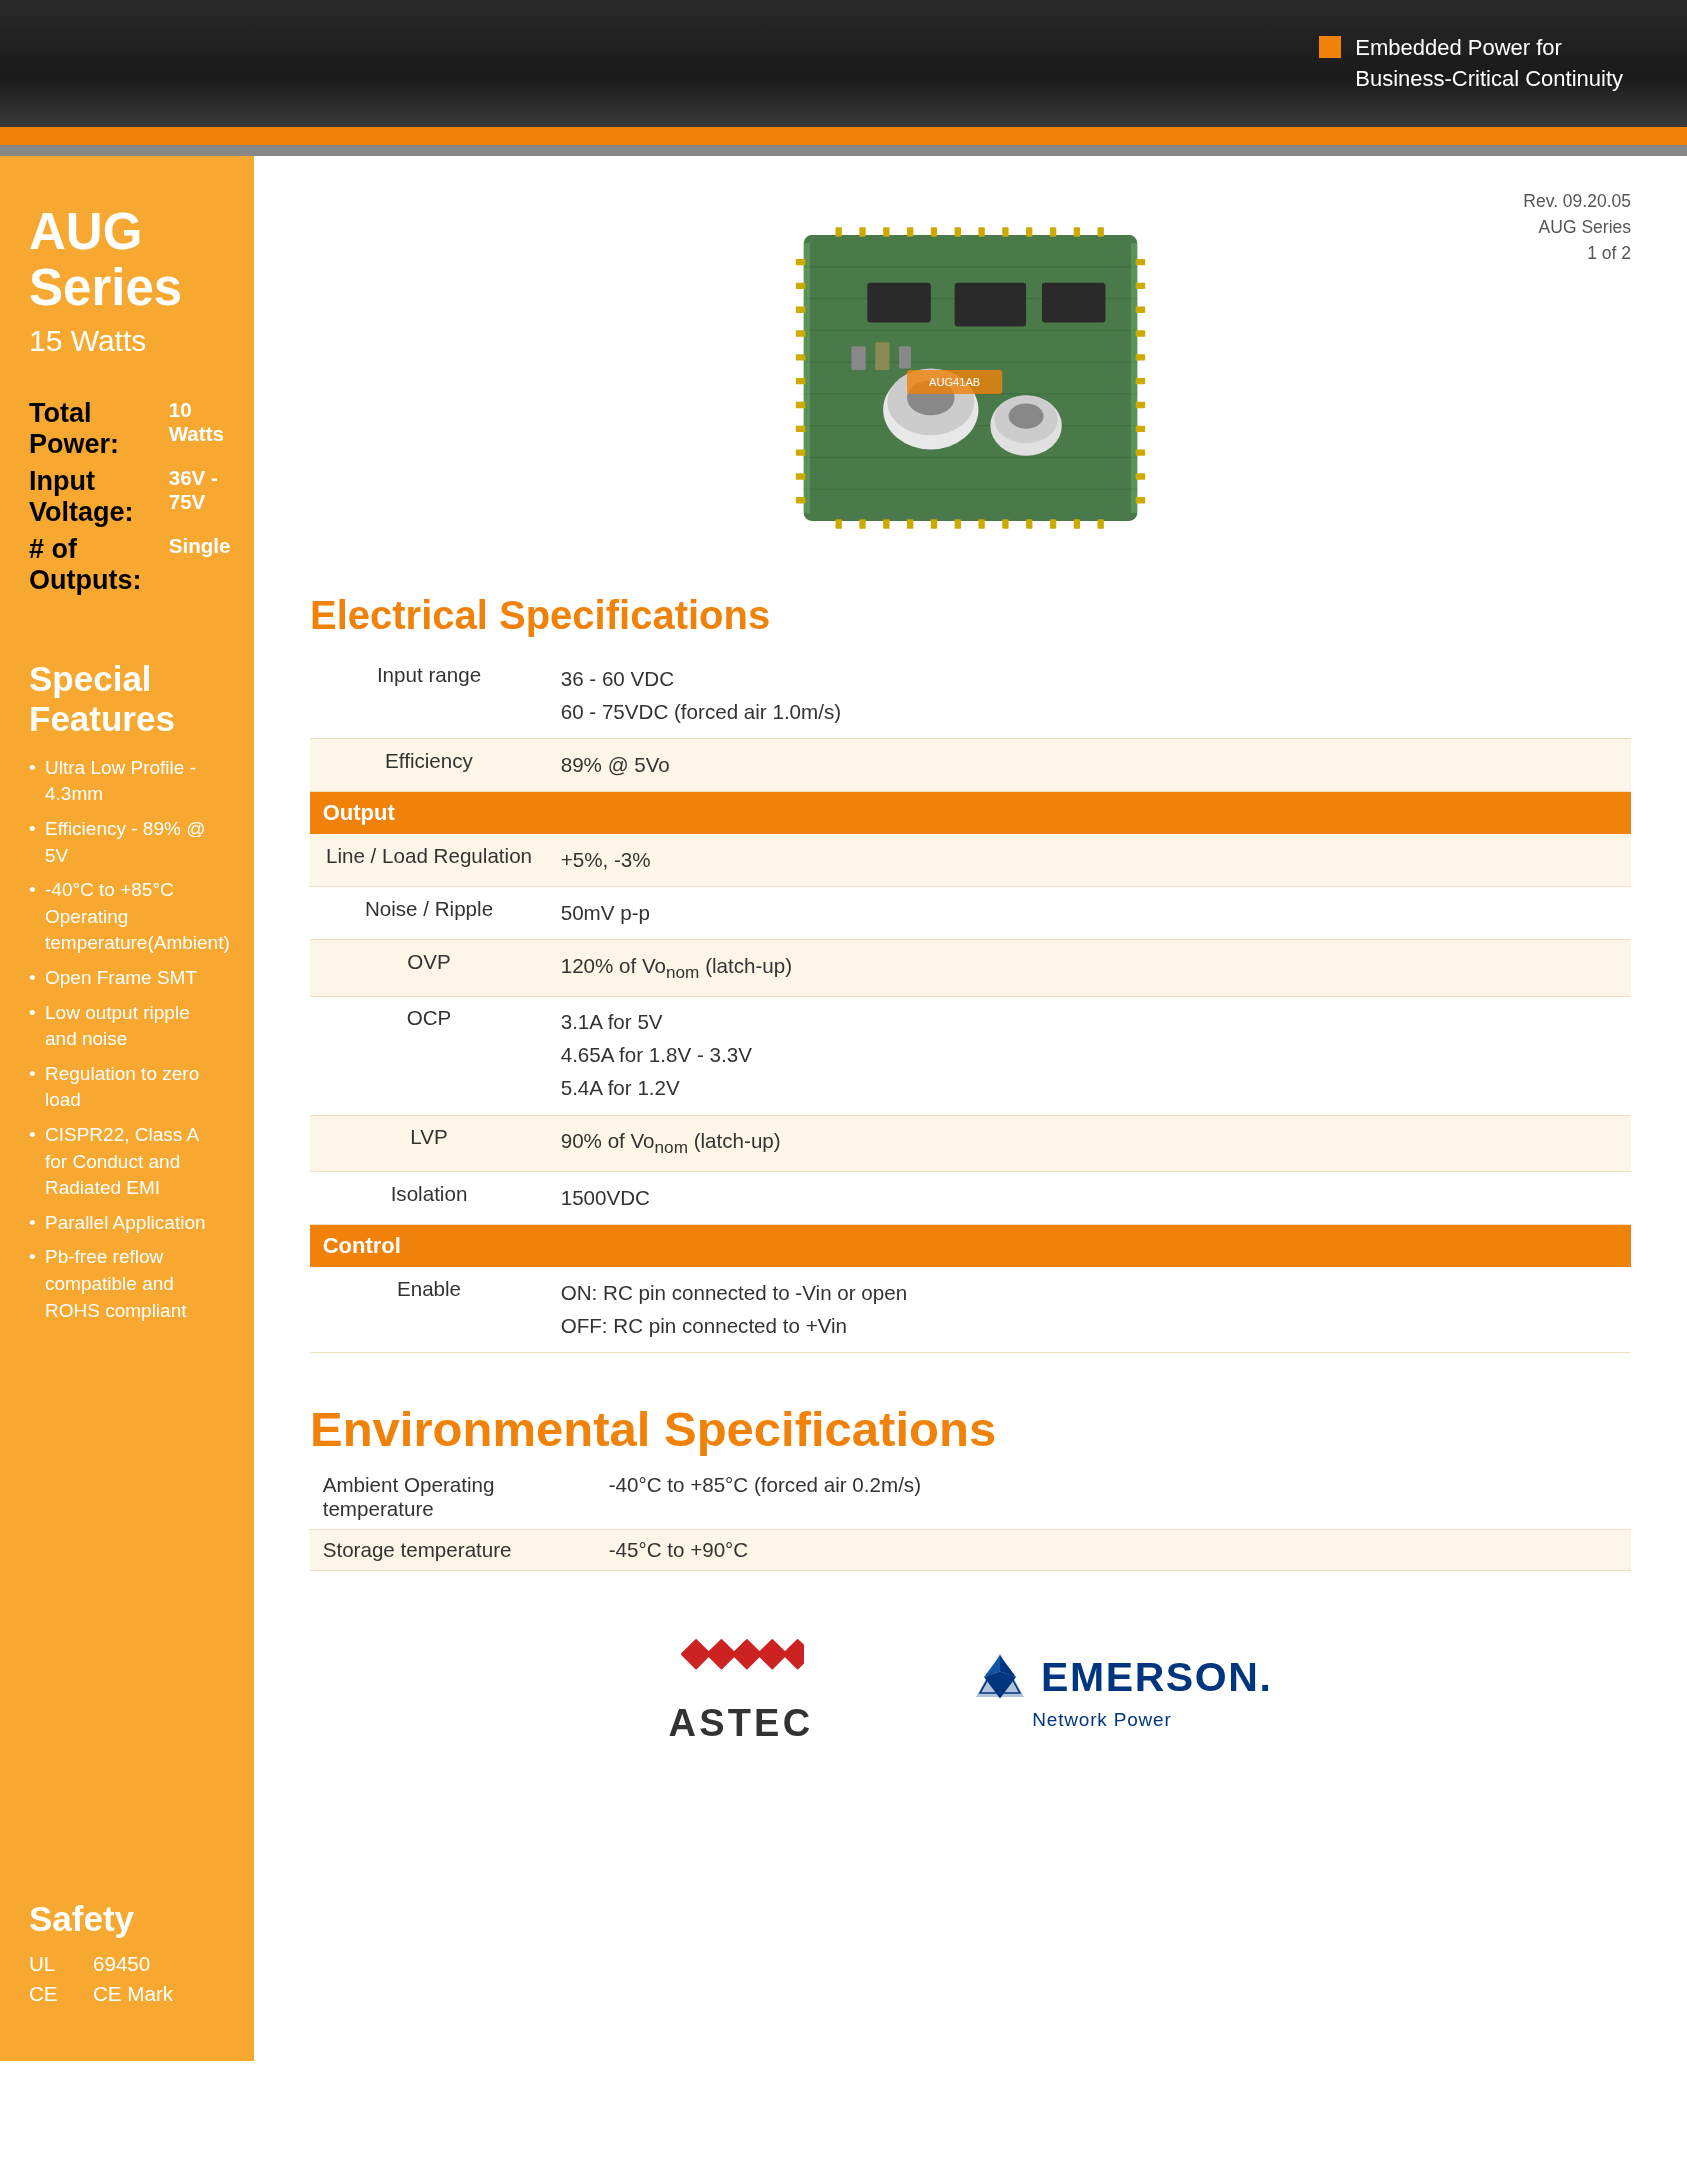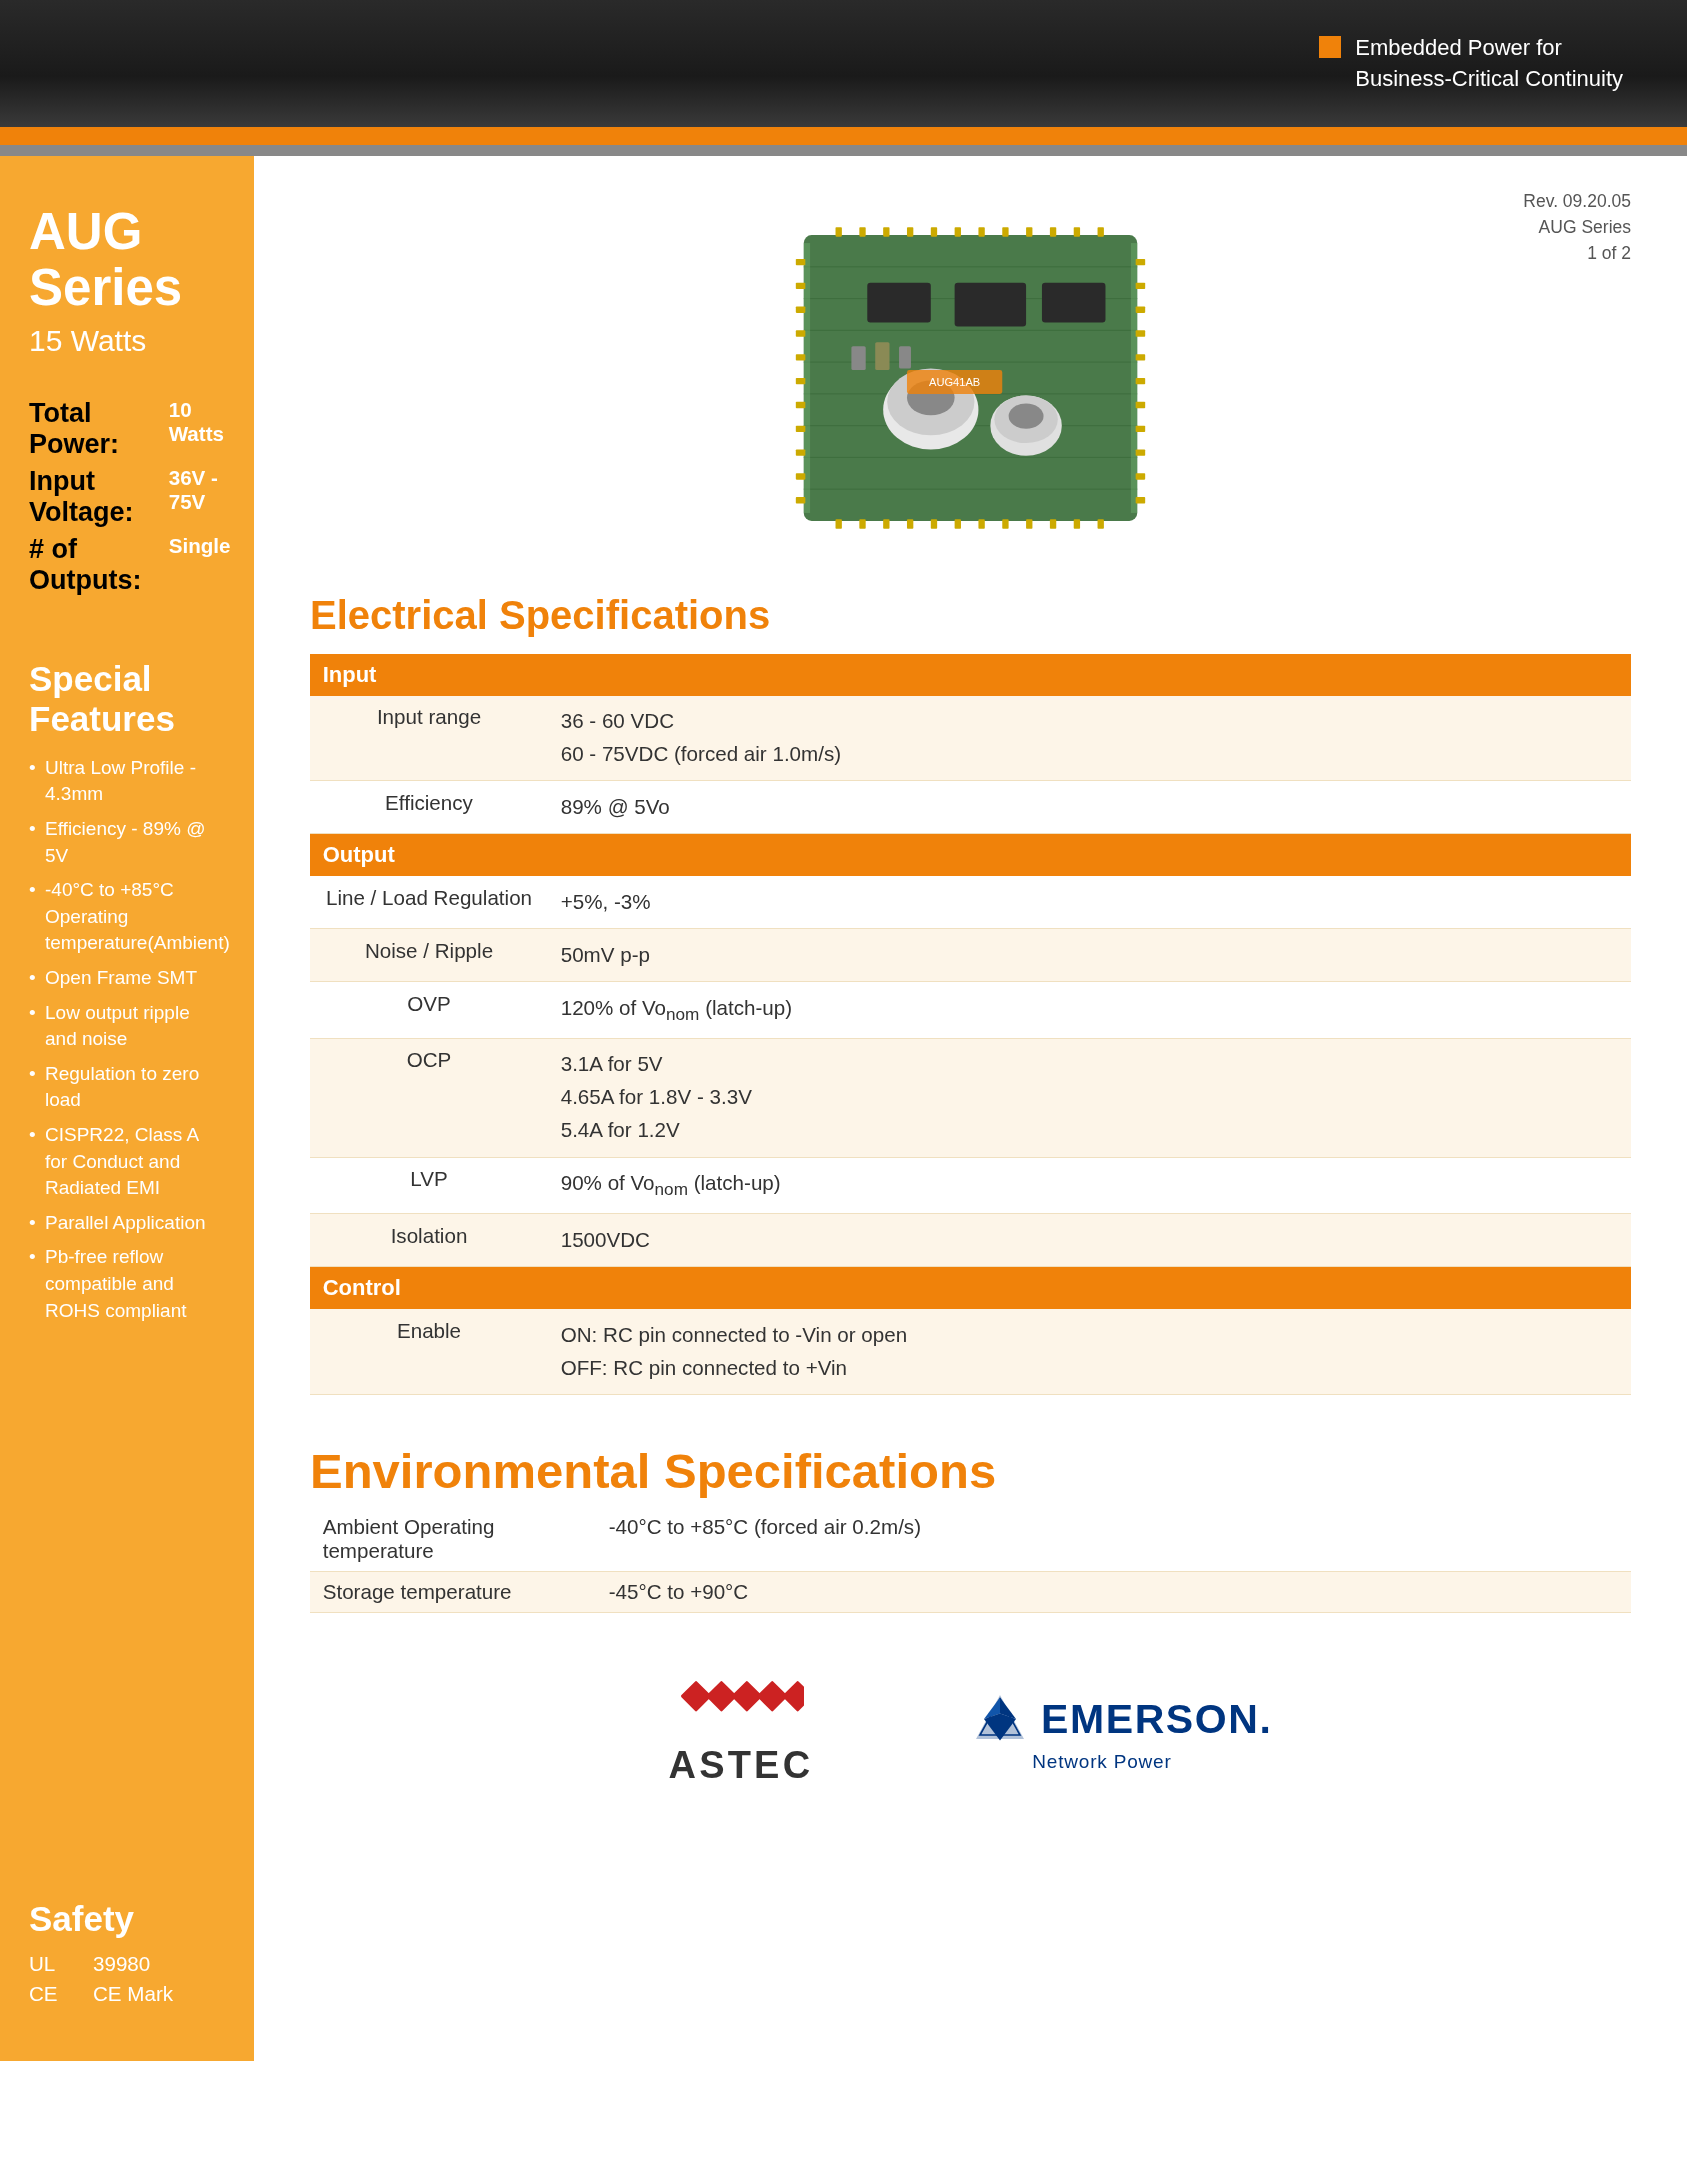--- a/index.html
+++ b/index.html
@@ -372,21 +372,21 @@
       <li>Parallel Application</li>
       <li>Pb-free reflow compatible and ROHS compliant</li>
     </ul>
 
     <div class="sidebar-spacer"></div>
 
     <div class="sidebar-safety">
       <div class="sidebar-safety-title">Safety</div>
       <div class="sidebar-safety-row">
         <span class="sidebar-safety-label">UL</span>
-        <span class="sidebar-safety-value">39980</span>
+        <span class="sidebar-safety-value">69450</span>
       </div>
       <div class="sidebar-safety-row">
         <span class="sidebar-safety-label">CE</span>
         <span class="sidebar-safety-value">CE Mark</span>
       </div>
     </div>
   </div>
 
   <div class="content-area">
 
@@ -488,23 +488,20 @@
           <rect x="410" y="378" width="8" height="12" rx="1"></rect>
         </g>
       </svg>
     </div>
 
     <div class="spec-section-title">Electrical Specifications</div>
 
     <table class="spec-table">
 
       <tbody>
-          <tr>
-        <td colspan="2" class="section-header">Input</td>
-      </tr>
       <tr class="data-row">
         <td class="param-col">Input range</td>
         <td class="value-col">36 - 60 VDC<br>60 - 75VDC (forced air 1.0m/s)</td>
       </tr>
       <tr class="data-row">
         <td class="param-col">Efficiency</td>
         <td class="value-col">89% @ 5Vo</td>
       </tr>
 
       <tr>

